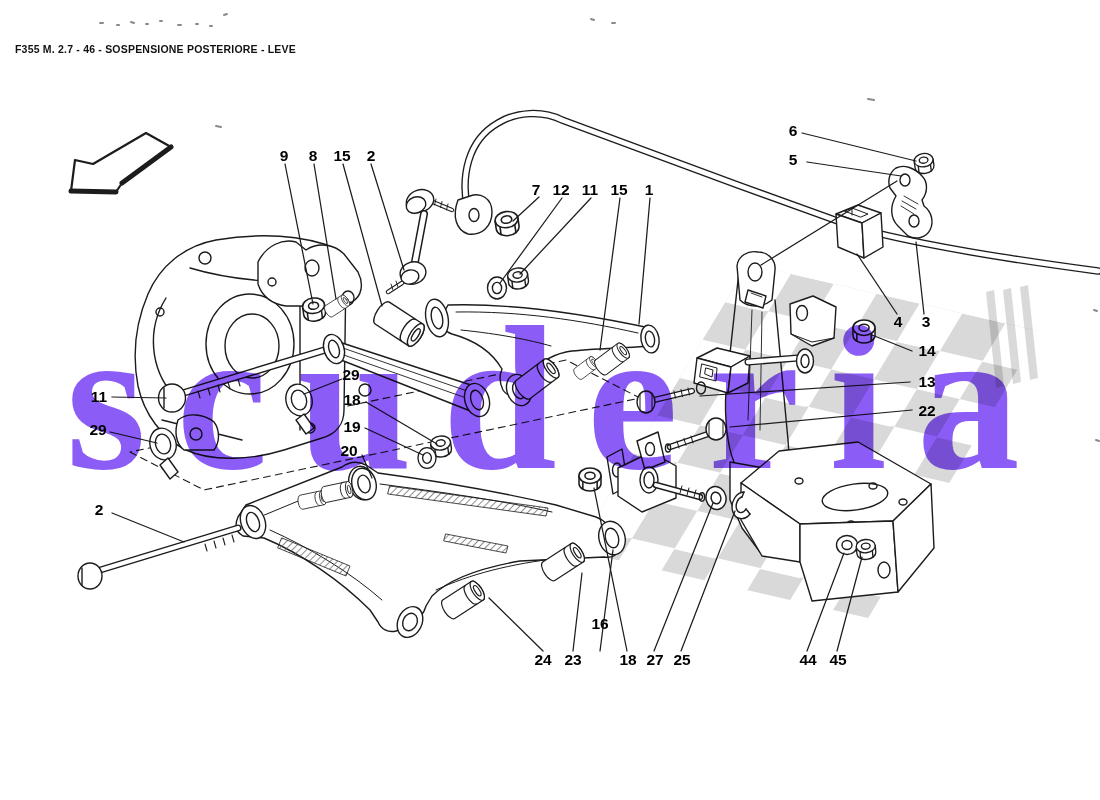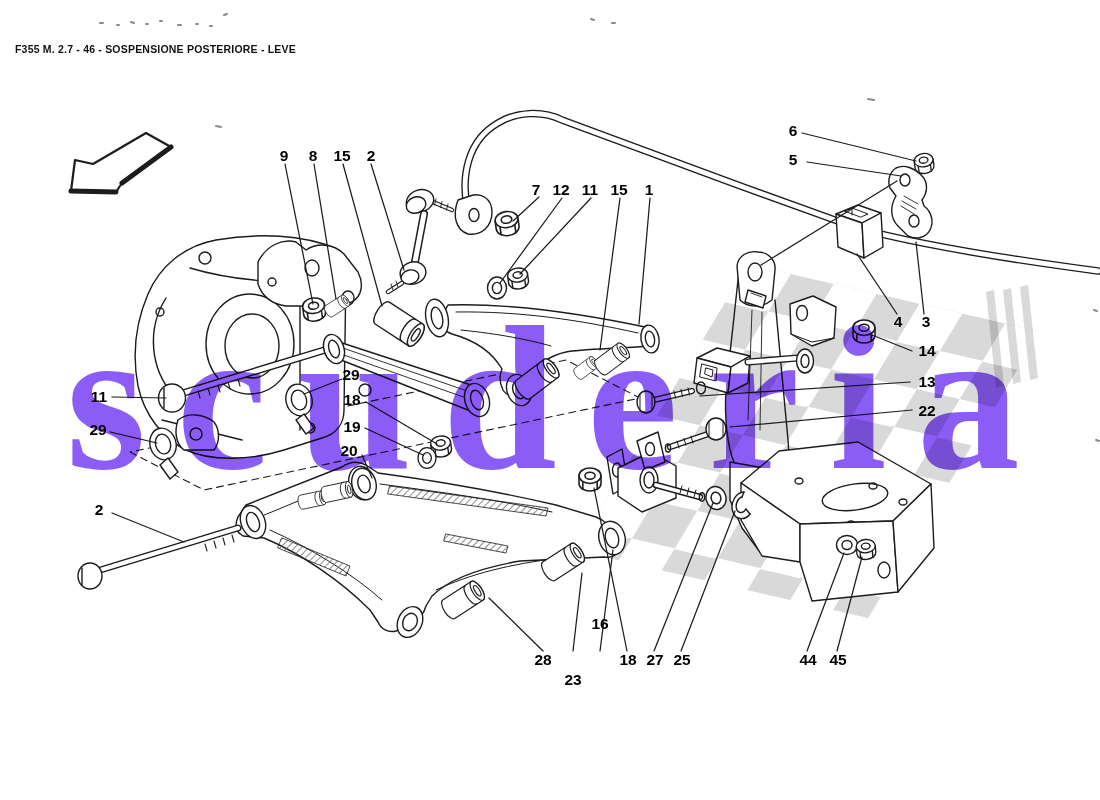--- a/index.html
+++ b/index.html
@@ -360,22 +360,22 @@
   <div class="callout" style="left:927px;top:351px">14</div>
   <div class="callout" style="left:927px;top:382px">13</div>
   <div class="callout" style="left:927px;top:411px">22</div>
   <div class="callout" style="left:99px;top:397px">11</div>
   <div class="callout" style="left:98px;top:430px">29</div>
   <div class="callout" style="left:351px;top:375px">29</div>
   <div class="callout" style="left:352px;top:400px">18</div>
   <div class="callout" style="left:352px;top:427px">19</div>
   <div class="callout" style="left:349px;top:451px">20</div>
   <div class="callout" style="left:99px;top:510px">2</div>
-  <div class="callout" style="left:543px;top:660px">28</div>
-  <div class="callout" style="left:573px;top:680px">23</div>
+  <div class="callout" style="left:543px;top:660px">24</div>
+  <div class="callout" style="left:573px;top:660px">23</div>
   <div class="callout" style="left:600px;top:624px">16</div>
   <div class="callout" style="left:628px;top:660px">18</div>
   <div class="callout" style="left:655px;top:660px">27</div>
   <div class="callout" style="left:682px;top:660px">25</div>
   <div class="callout" style="left:808px;top:660px">44</div>
   <div class="callout" style="left:838px;top:660px">45</div>
 
   <div class="wm-red">scuderia</div>
 
 </div>

